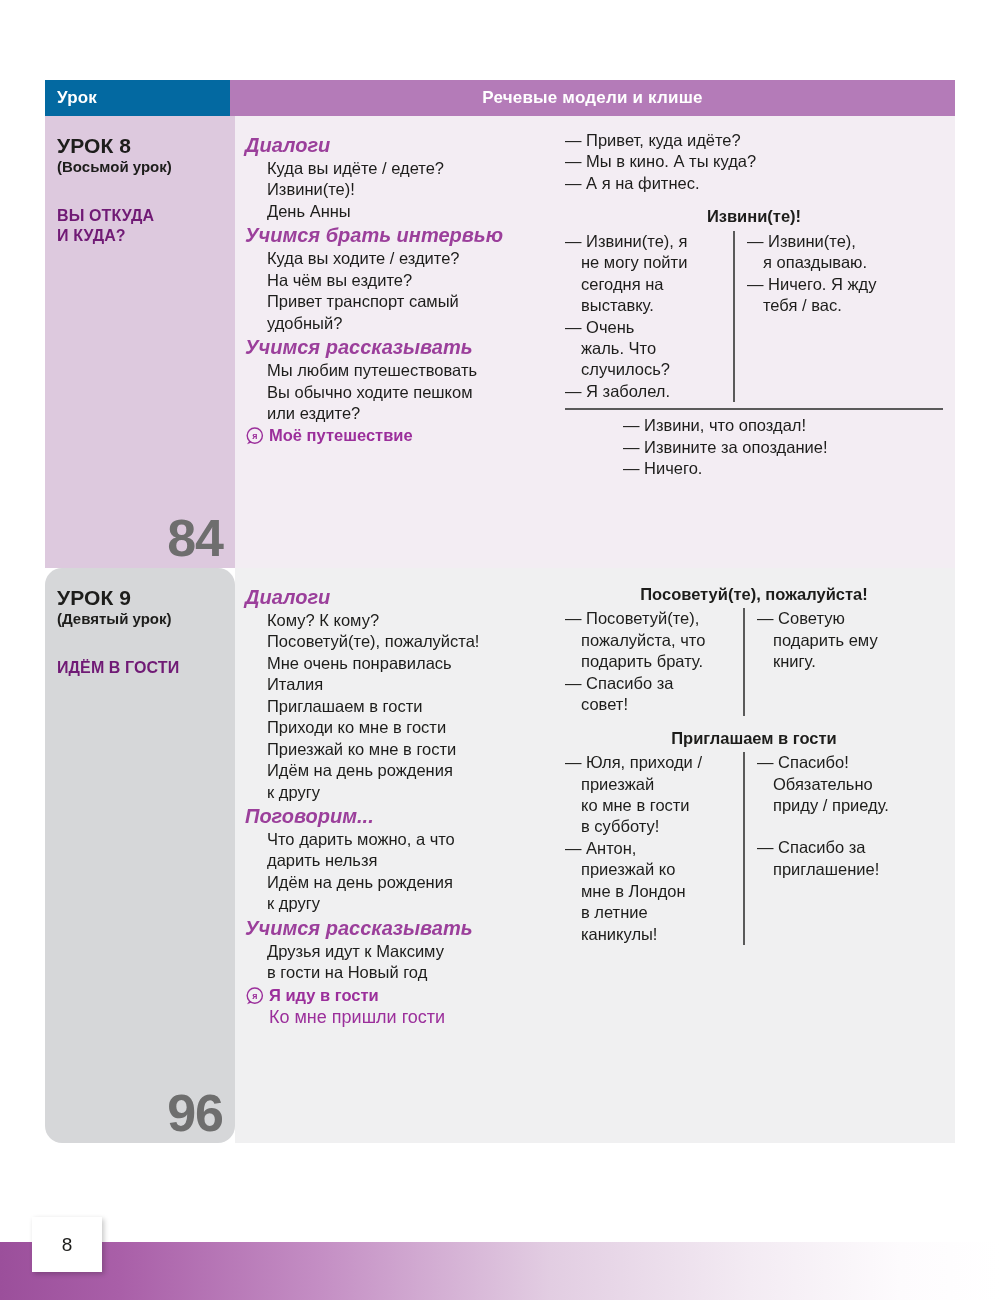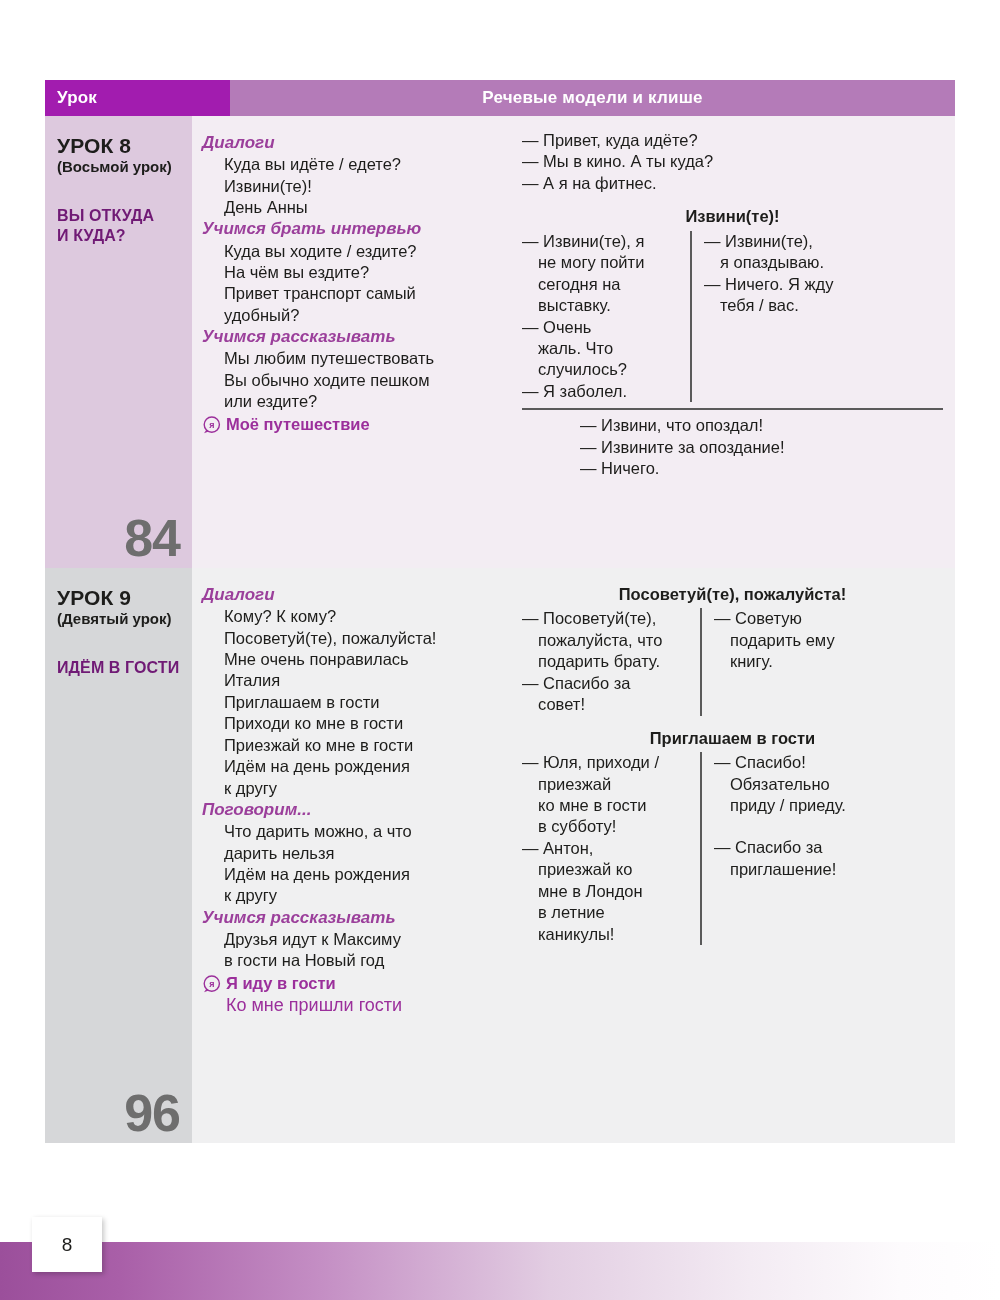--- a/index.html
+++ b/index.html
@@ -20,21 +20,21 @@
   .tbl {
     position: absolute;
     left: 45px; top: 80px;
     width: 910px;
   }
 
   
   .hdr { display: flex; height: 36px; }
   .hdr-left {
     width: 185px;
-    background: #a21caf;
+    background: #0369a1;
     color: #ffffff;
     font-weight: bold;
     font-size: 17px;
     display: flex; align-items: center;
     padding-left: 12px;
     letter-spacing: 0.2px;
   }
   .hdr-right {
     flex: 1;
     background: #b47bb8;
@@ -45,26 +45,26 @@
     letter-spacing: 0.2px;
   }
 
   
   .row { display: flex; }
   .row.l8 { height: 452px; }
   .row.l9 { height: 575px; }
 
   
   .cell-left {
-    width: 147px;
+    width: 190px;
     position: relative;
     padding: 18px 10px 10px 12px;
   }
   .row.l8 .cell-left { background: #ddc9de; }
-  .row.l9 .cell-left { background: #d6d7d9; }
+  .row.l9 .cell-left { background: #d6d7d9; border-radius: 17px; }
 
   .lesson-num {
     font-size: 21px; font-weight: bold; color: #1d1d1b;
     line-height: 1.12;
     letter-spacing: 0.1px;
   }
   .lesson-num-sub {
     font-size: 15px; font-weight: bold; color: #1d1d1b;
     line-height: 1.2;
   }
@@ -90,21 +90,21 @@
     line-height: 1.30;
     color: #1d1d1b;
   }
   .row.l8 .cell-mid { background: #f3edf3; }
   .row.l9 .cell-mid { background: #f0f0f1; }
 
   .mid-head {
     color: #9b3f9b;
     font-weight: bold;
     font-style: italic;
-    font-size: 17px;
+    font-size: 20px;
     line-height: 1.30;
   }
   .mid-item { padding-left: 22px; }
   .mid-item.cont { padding-left: 22px; }
 
   .ya-line {
     display: flex; align-items: flex-start;
     gap: 5px;
     margin-top: 1px;
   }

